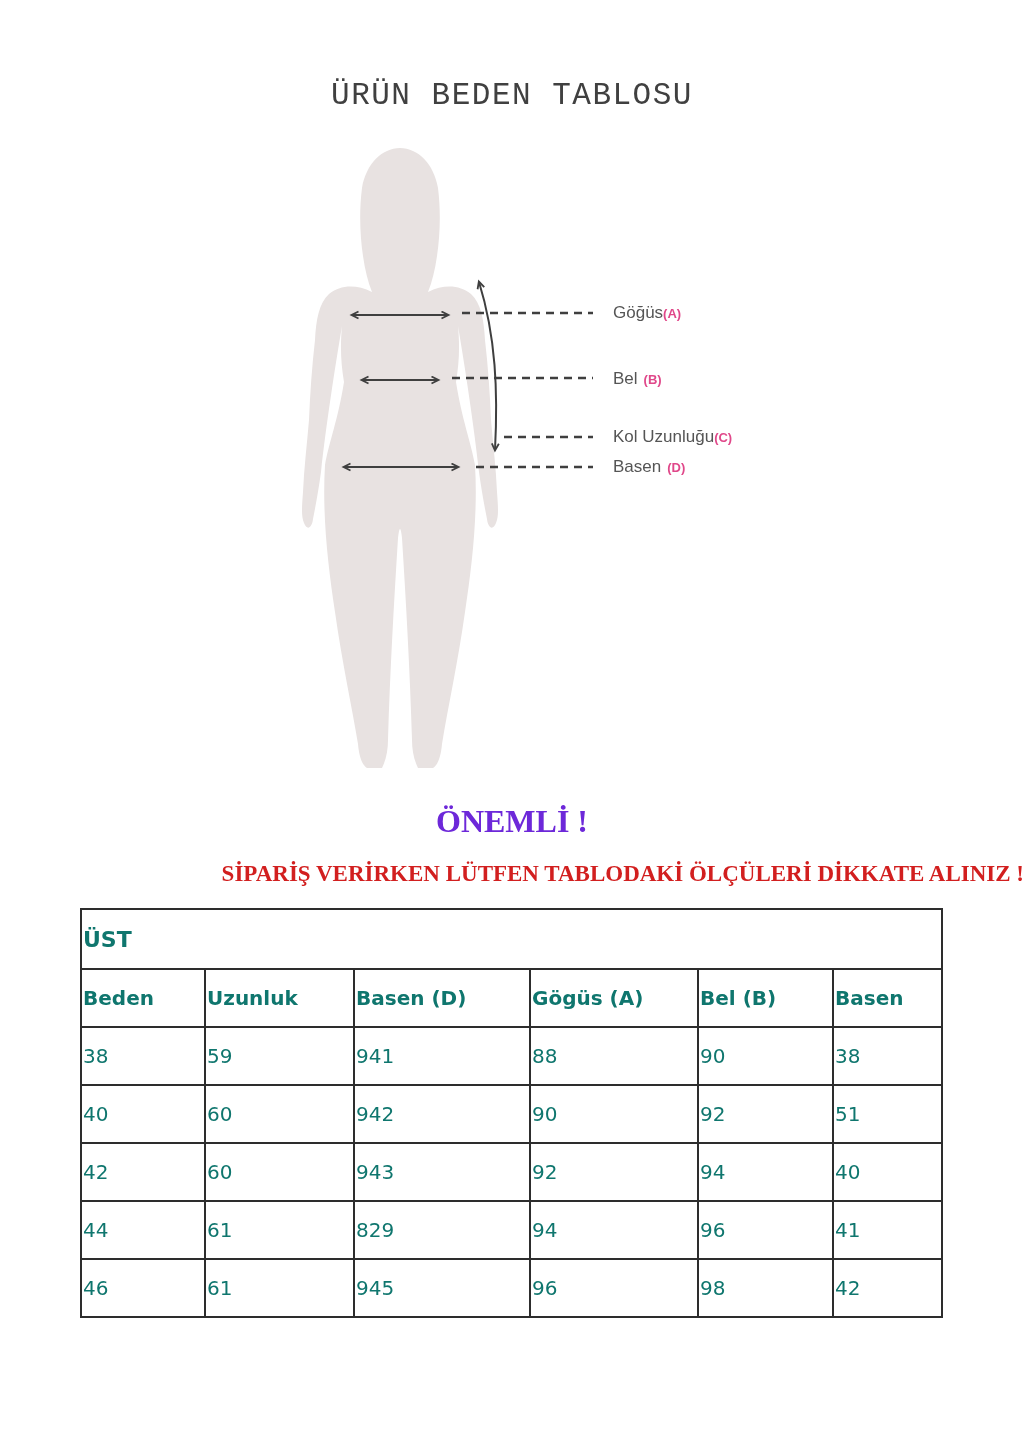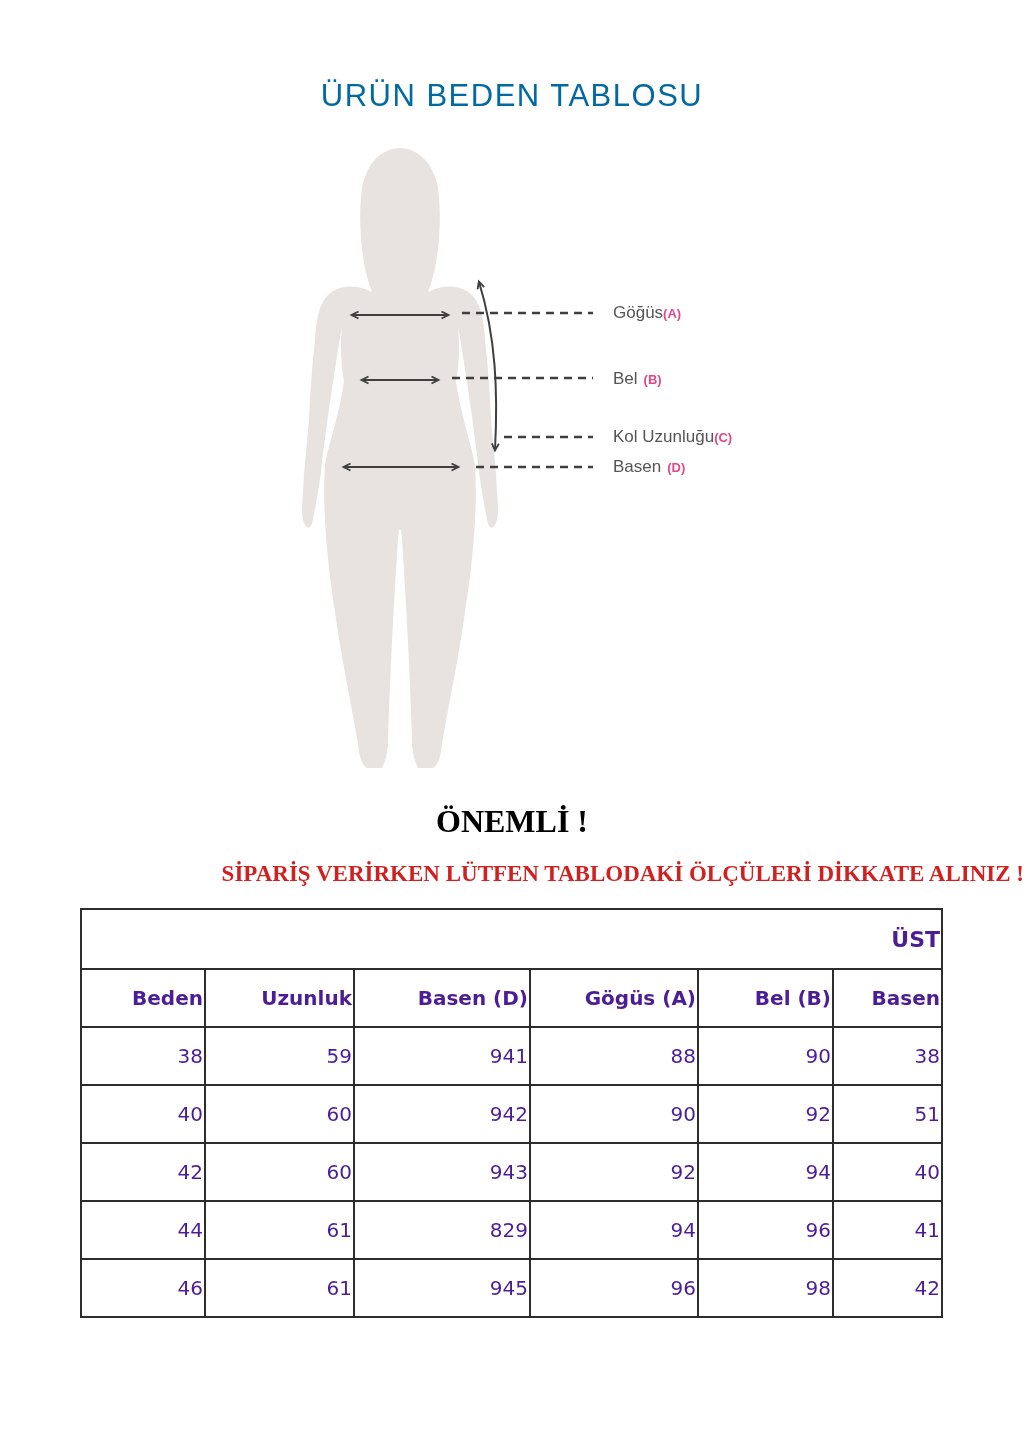--- a/index.html
+++ b/index.html
@@ -1,36 +1,36 @@
 <!DOCTYPE html>
 <html><head>
 <meta charset="utf-8">
 <style>
   html,body{margin:0;padding:0;background:#ffffff;}
   .page{position:relative;width:1024px;height:1449px;background:#ffffff;overflow:hidden;
         font-family:"DejaVu Sans",sans-serif;}
   .page-title{position:absolute;top:78px;left:0;width:100%;text-align:center;
-        font-family:Liberation Sans, sans-serif;font-size:31px;color:#0369a1;letter-spacing:1.5px;}
+        font-family:Liberation Mono, monospace;font-size:31px;color:#404040;letter-spacing:1.5px;}
   .figure-wrap{position:absolute;left:290px;top:142px;width:320px;height:640px;}
   .measure-label{position:absolute;left:613px;font-size:17px;color:#555555;
         font-family:"Liberation Sans",sans-serif;white-space:nowrap;}
   .measure-label .code{color:#e0488a;font-size:13px;font-weight:bold;}
   .measure-label .code.gap{margin-left:6px;}
   .lbl-gogus{top:303px;}
   .lbl-bel{top:369px;}
   .lbl-kol{top:427px;}
   .lbl-basen{top:457px;}
   .notice-heading{position:absolute;top:803px;left:0;width:100%;text-align:center;
-        font-family:"Liberation Serif",serif;font-weight:bold;font-size:32px;color:#000000;}
+        font-family:"Liberation Serif",serif;font-weight:bold;font-size:32px;color:#6d28d9;}
   .notice-message{position:absolute;top:861px;left:0;width:100%;text-align:right;
         font-family:"Liberation Serif",serif;font-weight:bold;font-size:23px;color:#d21f1f;}
   table.size-table{position:absolute;left:80px;top:908px;width:861px;border-collapse:collapse;
         table-layout:fixed;background:#ffffff;}
-  table.size-table th,table.size-table td{border:2px solid #2d2d2d;text-align:right;
-        vertical-align:middle;color:#4c1d95;font-family:"DejaVu Sans",sans-serif;}
+  table.size-table th,table.size-table td{border:2px solid #2d2d2d;text-align:left;
+        vertical-align:middle;color:#0f766e;font-family:"DejaVu Sans",sans-serif;}
   .group-row th{height:56px;font-size:22px;font-weight:bold;}
   .header-row th{height:54px;font-size:20px;font-weight:bold;}
   .data-row td{height:54px;font-size:20px;font-weight:normal;}
 </style>
 </head>
 <body>
 
 <div class="page">
 
   <div class="page-title">ÜRÜN BEDEN TABLOSU</div>

